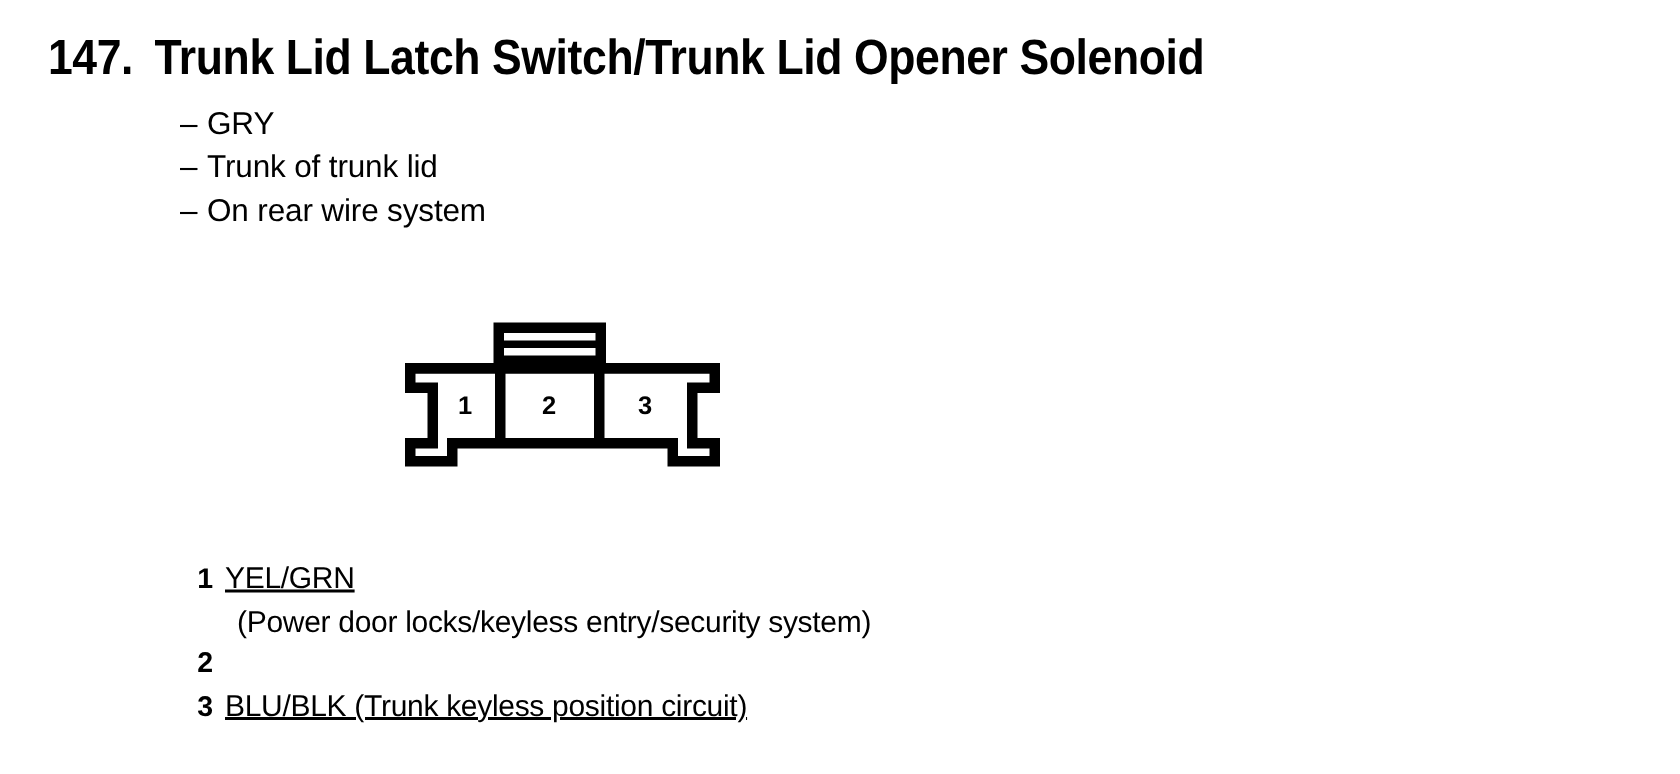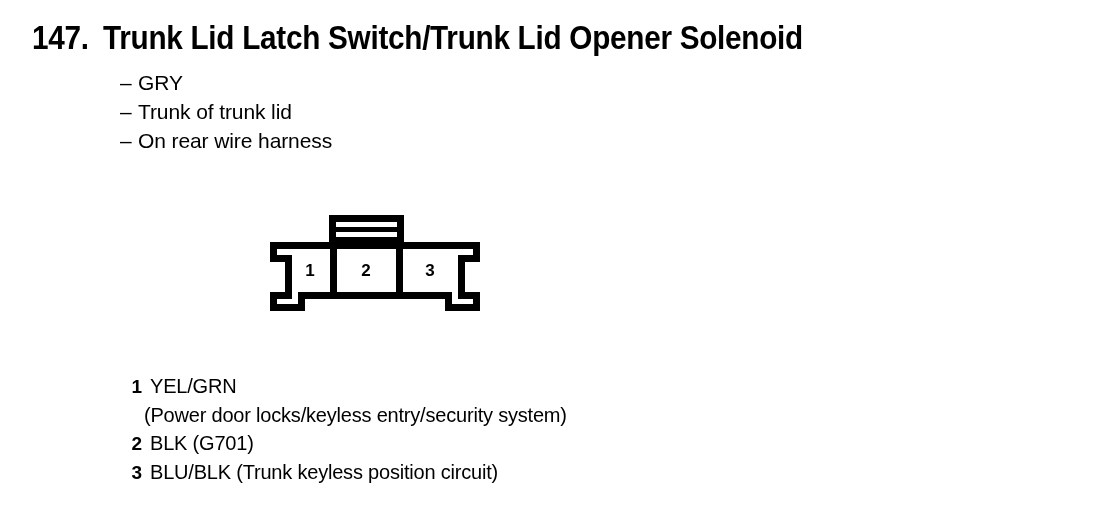--- a/index.html
+++ b/index.html
@@ -96,23 +96,24 @@
     width: 30px;
     flex: 0 0 30px;
     text-align: right;
     font-weight: bold;
     font-size: 19px;
     padding-right: 8px;
     box-sizing: border-box;
   }
   .pin-desc {
     letter-spacing: -0.2px;
+    text-decoration: underline;
   }
   .pin-sub {
-    margin-left: 24px;
+    margin-left: 38px;
     letter-spacing: -0.2px;
     line-height: 28px;
     white-space: nowrap;
   }
 </style>
 </head>
 <body>
 
 <div class="title-row">
   <span class="title-num">147.</span>
@@ -123,21 +124,21 @@
   <div class="desc-item">
     <span class="desc-dash">–</span>
     <span class="desc-label">GRY</span>
   </div>
   <div class="desc-item">
     <span class="desc-dash">–</span>
     <span class="desc-label">Trunk of trunk lid</span>
   </div>
   <div class="desc-item">
     <span class="desc-dash">–</span>
-    <span class="desc-label">On rear wire harness</span>
+    <span class="desc-label">On rear wire system</span>
   </div>
 </div>
 
 <div class="connector">
   <svg width="240" height="115" viewBox="0 0 240 115">
     <g fill="none" stroke="#000000" stroke-width="7" stroke-linejoin="miter" stroke-linecap="butt">
 
       <path d="M 18.5 35.5
                L 18.5 48.5
                L 33.5 48.5
@@ -175,20 +176,19 @@
 
 <div class="pin-list">
   <div class="pin-row">
     <span class="pin-idx">1</span>
     <span class="pin-desc">YEL/GRN</span>
   </div>
   <div class="pin-sub">(Power door locks/keyless entry/security system)</div>
 
   <div class="pin-row">
     <span class="pin-idx">2</span>
-    <span class="pin-desc">BLK (G701)</span>
   </div>
 
   <div class="pin-row">
     <span class="pin-idx">3</span>
     <span class="pin-desc">BLU/BLK (Trunk keyless position circuit)</span>
   </div>
 </div>
 
 </body></html>

